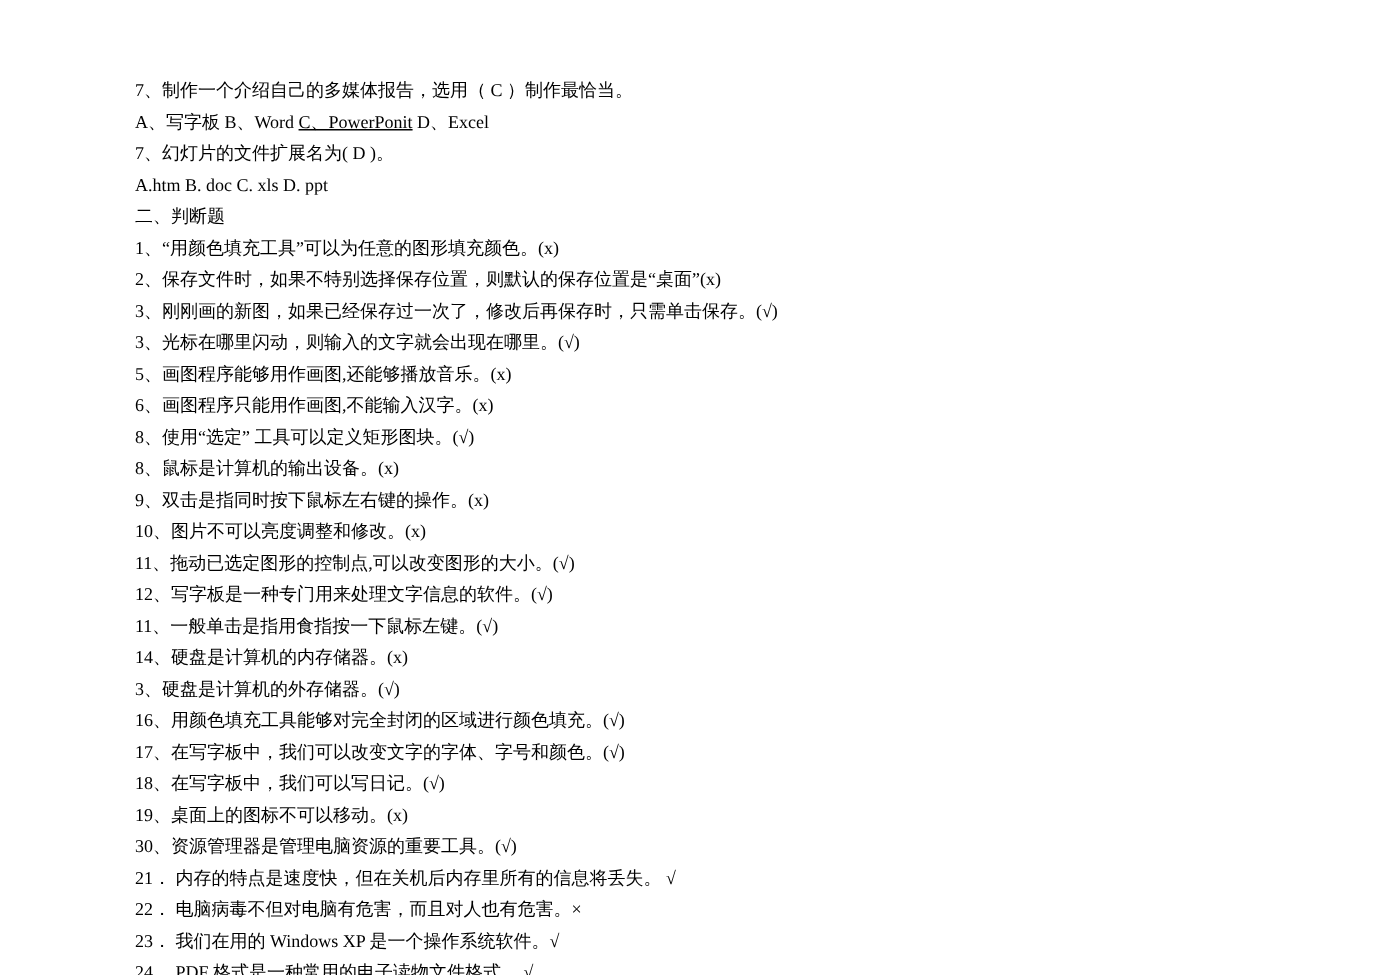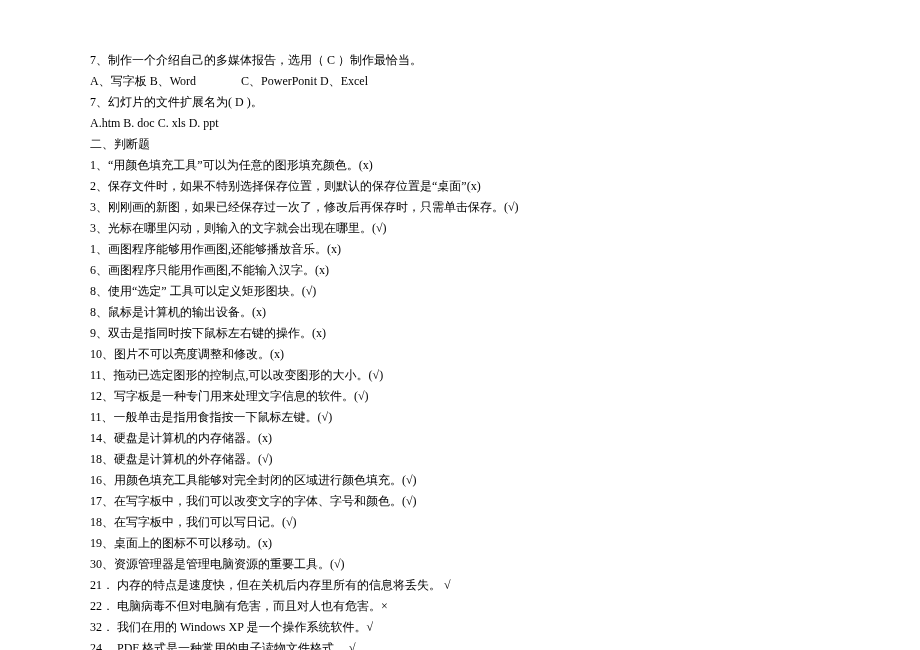--- a/index.html
+++ b/index.html
@@ -14,49 +14,49 @@
       font-family: "SimSun", "宋体", serif;
       font-size: 12px;
       color: #000000;
       padding: 50px 90px;
       line-height: 1.75;
     }
     .line {
       white-space: nowrap;
     }
     .underline {
-      margin-left: 42px;
+      text-decoration: underline;
     }
   </style>
 </head>
 <body>
 
 <div class="line">7、制作一个介绍自己的多媒体报告，选用（   C   ）制作最恰当。</div>
 <div class="line">
   <span>A、写字板   B、Word    </span><span class="underline">C、PowerPonit</span><span>    D、Excel</span>
 </div>
 <div class="line">7、幻灯片的文件扩展名为(    D )。</div>
 <div class="line">A.htm   B. doc   C. xls   D. ppt</div>
 <div class="line">二、判断题</div>
 <div class="line"> 1、“用颜色填充工具”可以为任意的图形填充颜色。(x)</div>
 <div class="line">2、保存文件时，如果不特别选择保存位置，则默认的保存位置是“桌面”(x)</div>
 <div class="line">3、刚刚画的新图，如果已经保存过一次了，修改后再保存时，只需单击保存。(√)</div>
 <div class="line">3、光标在哪里闪动，则输入的文字就会出现在哪里。(√)</div>
-<div class="line">1、画图程序能够用作画图,还能够播放音乐。(x)</div>
+<div class="line">5、画图程序能够用作画图,还能够播放音乐。(x)</div>
 <div class="line">6、画图程序只能用作画图,不能输入汉字。(x)</div>
 <div class="line">8、使用“选定” 工具可以定义矩形图块。(√)</div>
 <div class="line">8、鼠标是计算机的输出设备。(x)</div>
 <div class="line">9、双击是指同时按下鼠标左右键的操作。(x)</div>
 <div class="line">10、图片不可以亮度调整和修改。(x)</div>
 <div class="line">11、拖动已选定图形的控制点,可以改变图形的大小。(√)</div>
 <div class="line">12、写字板是一种专门用来处理文字信息的软件。(√)</div>
 <div class="line">11、一般单击是指用食指按一下鼠标左键。(√)</div>
 <div class="line">14、硬盘是计算机的内存储器。(x)</div>
-<div class="line">18、硬盘是计算机的外存储器。(√)</div>
+<div class="line">3、硬盘是计算机的外存储器。(√)</div>
 <div class="line">16、用颜色填充工具能够对完全封闭的区域进行颜色填充。(√)</div>
 <div class="line">17、在写字板中，我们可以改变文字的字体、字号和颜色。(√)</div>
 <div class="line">18、在写字板中，我们可以写日记。(√)</div>
 <div class="line">19、桌面上的图标不可以移动。(x)</div>
 <div class="line">30、资源管理器是管理电脑资源的重要工具。(√)</div>
 <div class="line">21．  内存的特点是速度快，但在关机后内存里所有的信息将丢失。 √</div>
 <div class="line">22．  电脑病毒不但对电脑有危害，而且对人也有危害。×</div>
-<div class="line">32．  我们在用的 Windows XP 是一个操作系统软件。√</div>
+<div class="line">23．  我们在用的 Windows XP 是一个操作系统软件。√</div>
 <div class="line">24．  PDF 格式是一种常用的电子读物文件格式。 √</div>
 
 </body></html>

